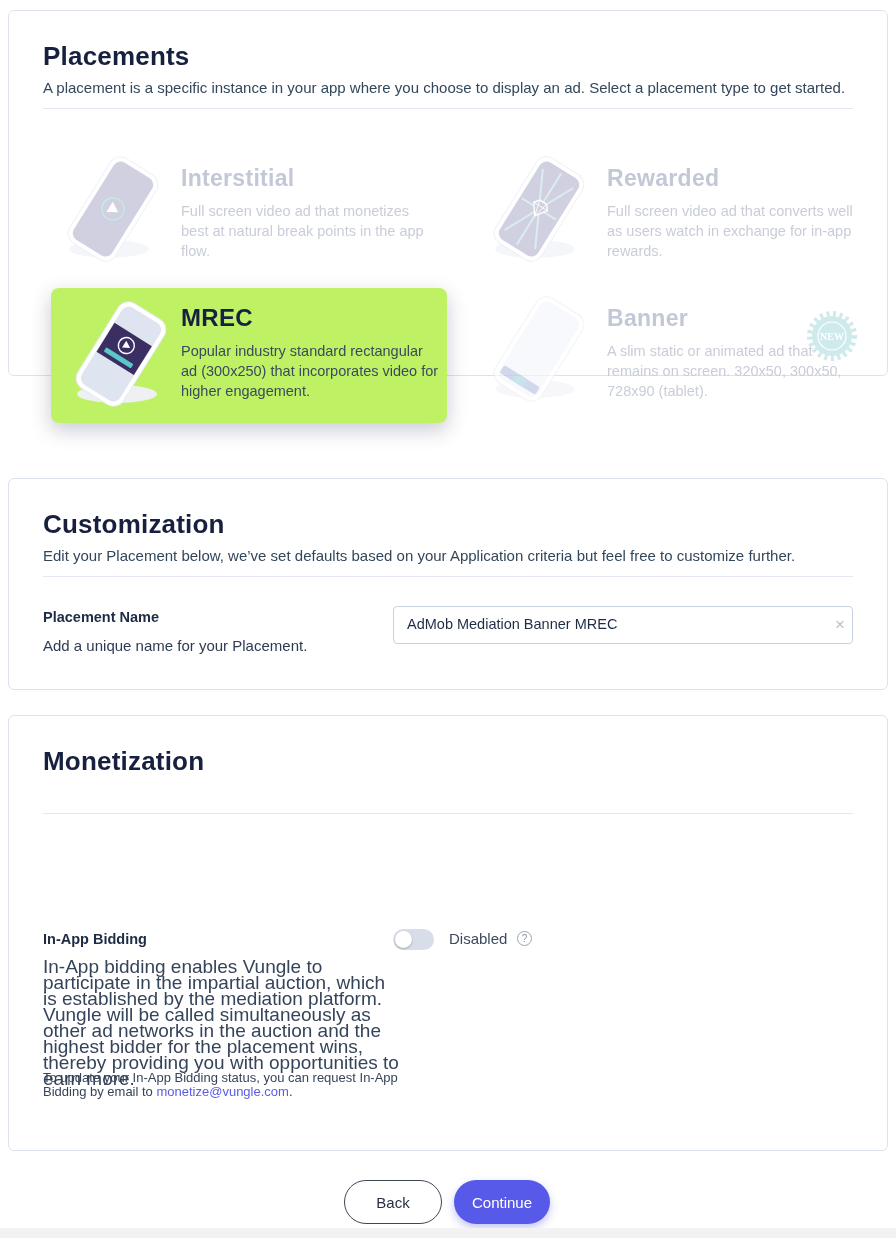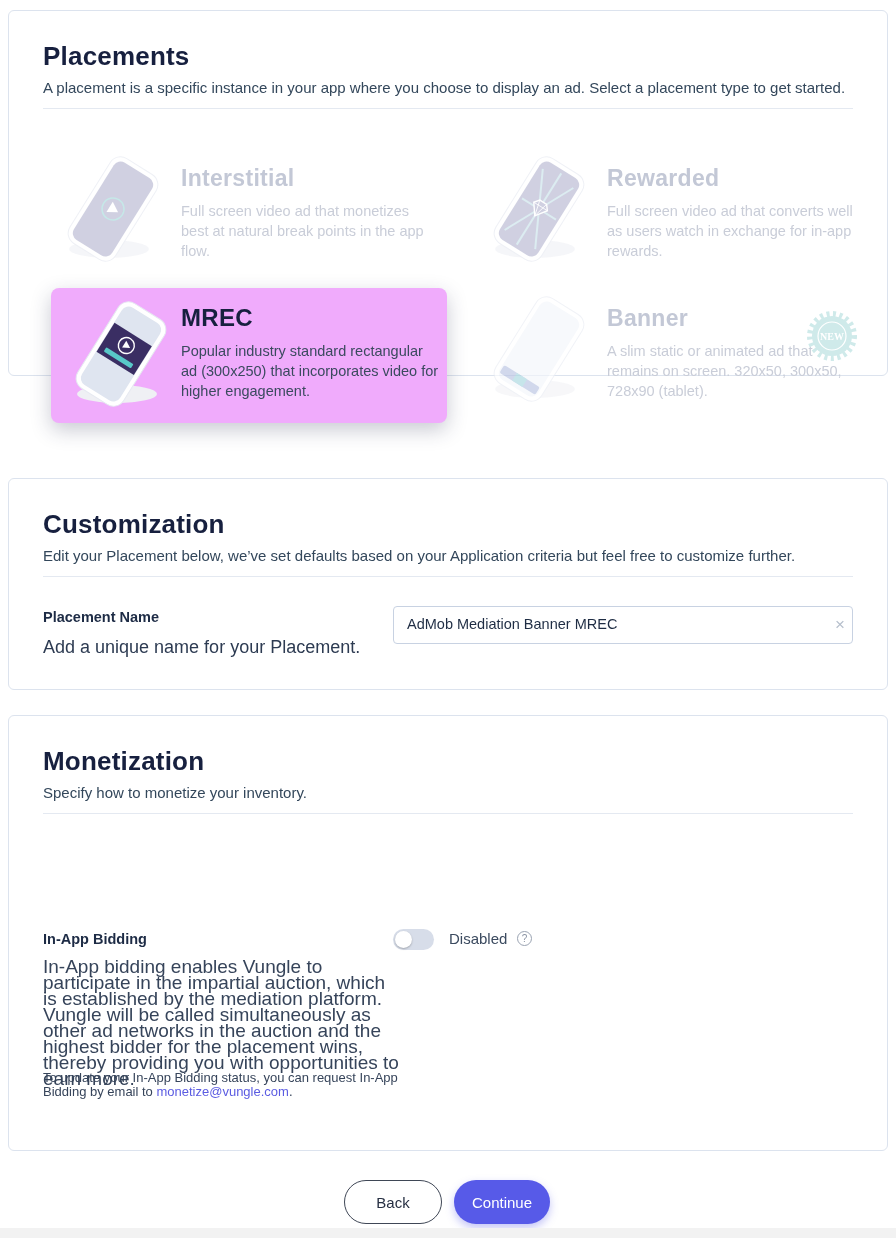--- a/index.html
+++ b/index.html
@@ -43,40 +43,40 @@
   .option.faded .opt-title { color:#c3c8d6; }
   .option.faded .opt-desc  { color:#c9cdd8; }
   .option.faded .opt-icon  { opacity:0.65; }
 
   .opt-interstitial { left:42px;  top:142px; width:396px; height:128px; }
   .opt-rewarded     { left:468px; top:142px; width:396px; height:128px;text-decoration:underline; }
   .opt-banner       { left:468px; top:282px; width:396px; height:135px; }
 
   .opt-mrec {
     left:42px; top:277px; width:396px; height:135px;
-    background:#f0abfc; border-radius:8px;
+    background:#bef264; border-radius:8px;
     box-shadow:0 7px 20px rgba(40,45,80,0.25);
   }
   .opt-mrec .opt-title { color:#17203f; font-size:24px; }
   .opt-mrec .opt-desc  { color:#3b4a5f; }
   .opt-mrec .opt-icon  { left:8px; top:10px; }
   .opt-mrec .opt-body  { left:130px; top:16px; }
 
   .new-badge {
     position:absolute; right:14px; top:16px; width:54px; height:54px;
   }
 
   
   .field-label {
     position:absolute; left:34px; top:130px;
     font-size:14.5px; font-weight:bold; color:#1d2b45;
   }
   .field-help {
     position:absolute; left:34px; top:158px;
-    font-size:18px; color:#2d3b52;
+    font-size:15px; color:#2d3b52;
   }
   .text-input {
     position:absolute; left:384px; top:127px; width:460px; height:38px;
     border:1px solid #c8d2e2; border-radius:4px; background:#fff;
     font-family:"Liberation Sans", sans-serif;
     font-size:14.5px; color:#1f2d44; padding:0 34px 2px 13px;
   }
   .input-clear {
     position:absolute; left:822px; top:137px; width:18px; height:18px;
     color:#b6bfcc; font-size:17px; line-height:18px; text-align:center;
@@ -245,21 +245,20 @@
   <hr class="divider">
 
   <div class="field-label">Placement Name</div>
   <div class="field-help">Add a unique name for your Placement.</div>
   <input class="text-input" type="text" value="AdMob Mediation Banner MREC" style="">
   <div class="input-clear">×</div>
 </section>
 
 <section class="card card-monetization">
   <h1>Monetization</h1>
-  <p class="card-sub">Specify how to monetize your inventory.</p>
   <hr class="divider">
 
   <div class="bid-label">In-App Bidding</div>
   <div class="bid-desc">In-App bidding enables Vungle to participate in the impartial auction, which is established by the mediation platform. Vungle will be called simultaneously as other ad networks in the auction and the highest bidder for the placement wins, thereby providing you with opportunities to earn more.</div>
   <div class="bid-note">
     <span>To update your In-App Bidding status, you can request In-App Bidding by email to </span><a href="#">monetize@vungle.com</a><span>.</span>
   </div>
 
   <div class="toggle">
     <div class="knob"></div>

